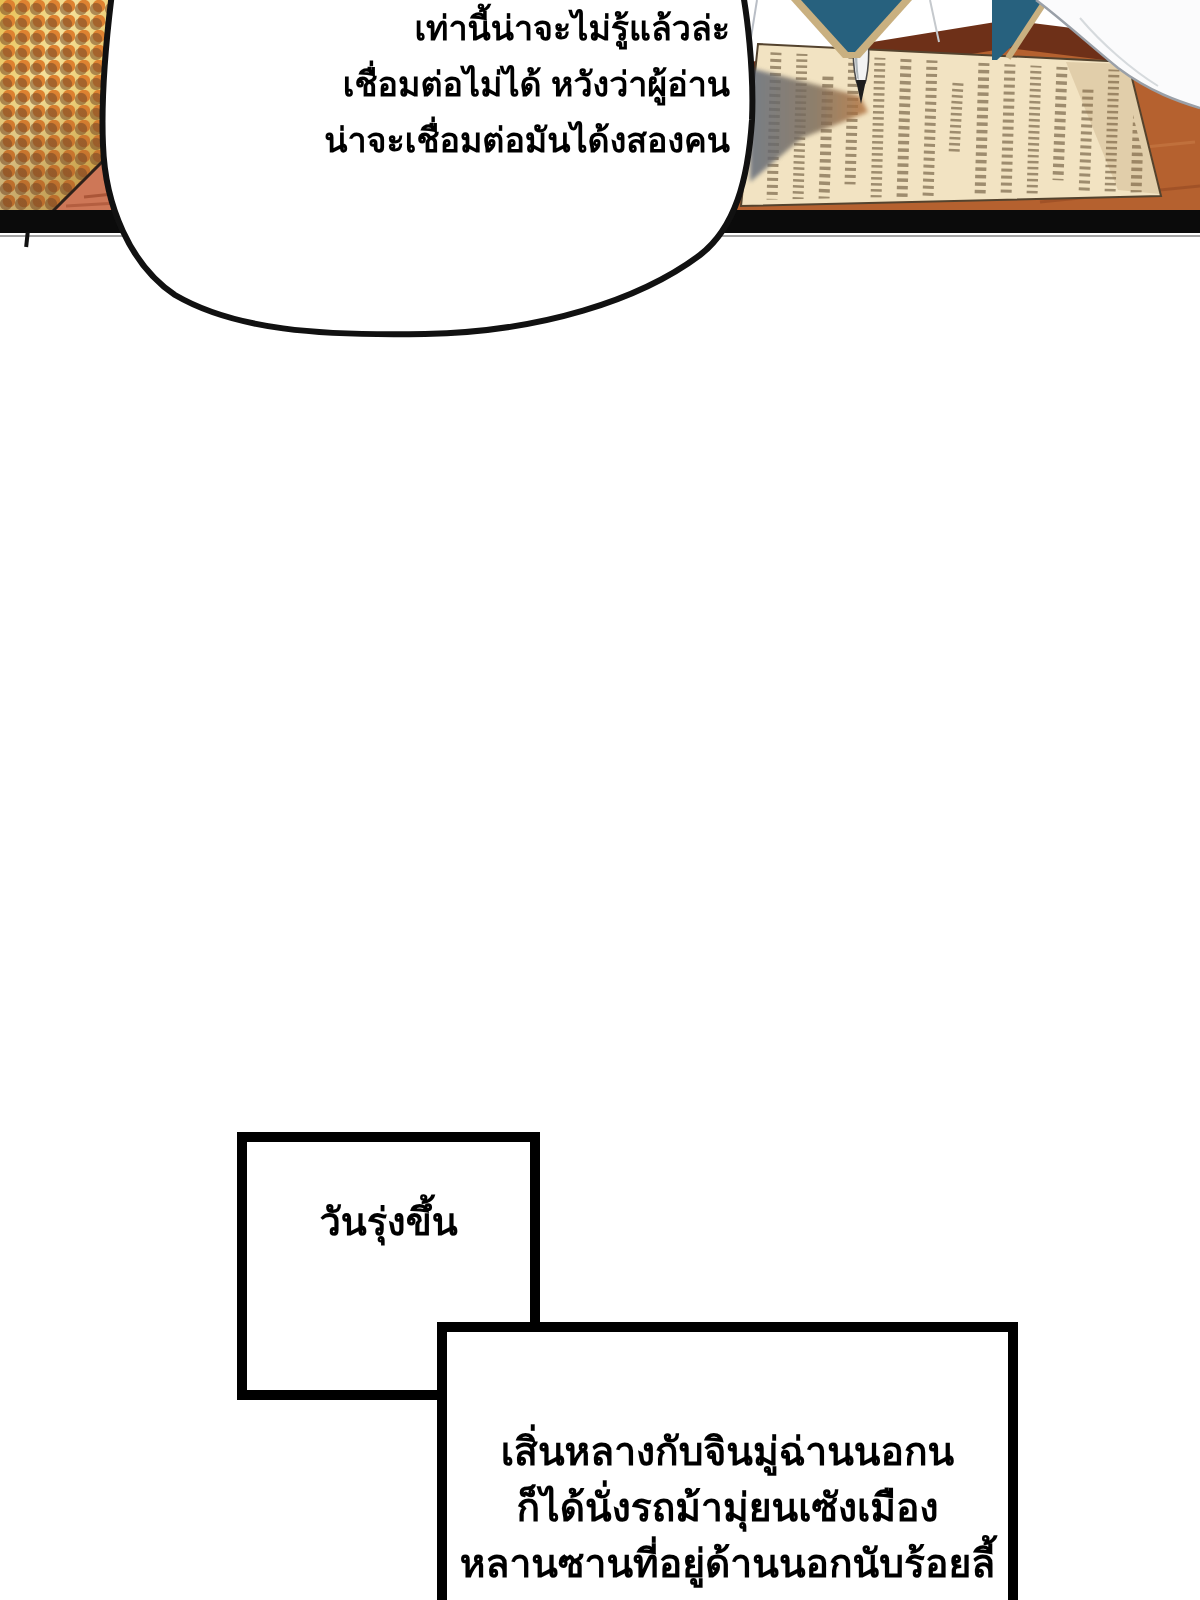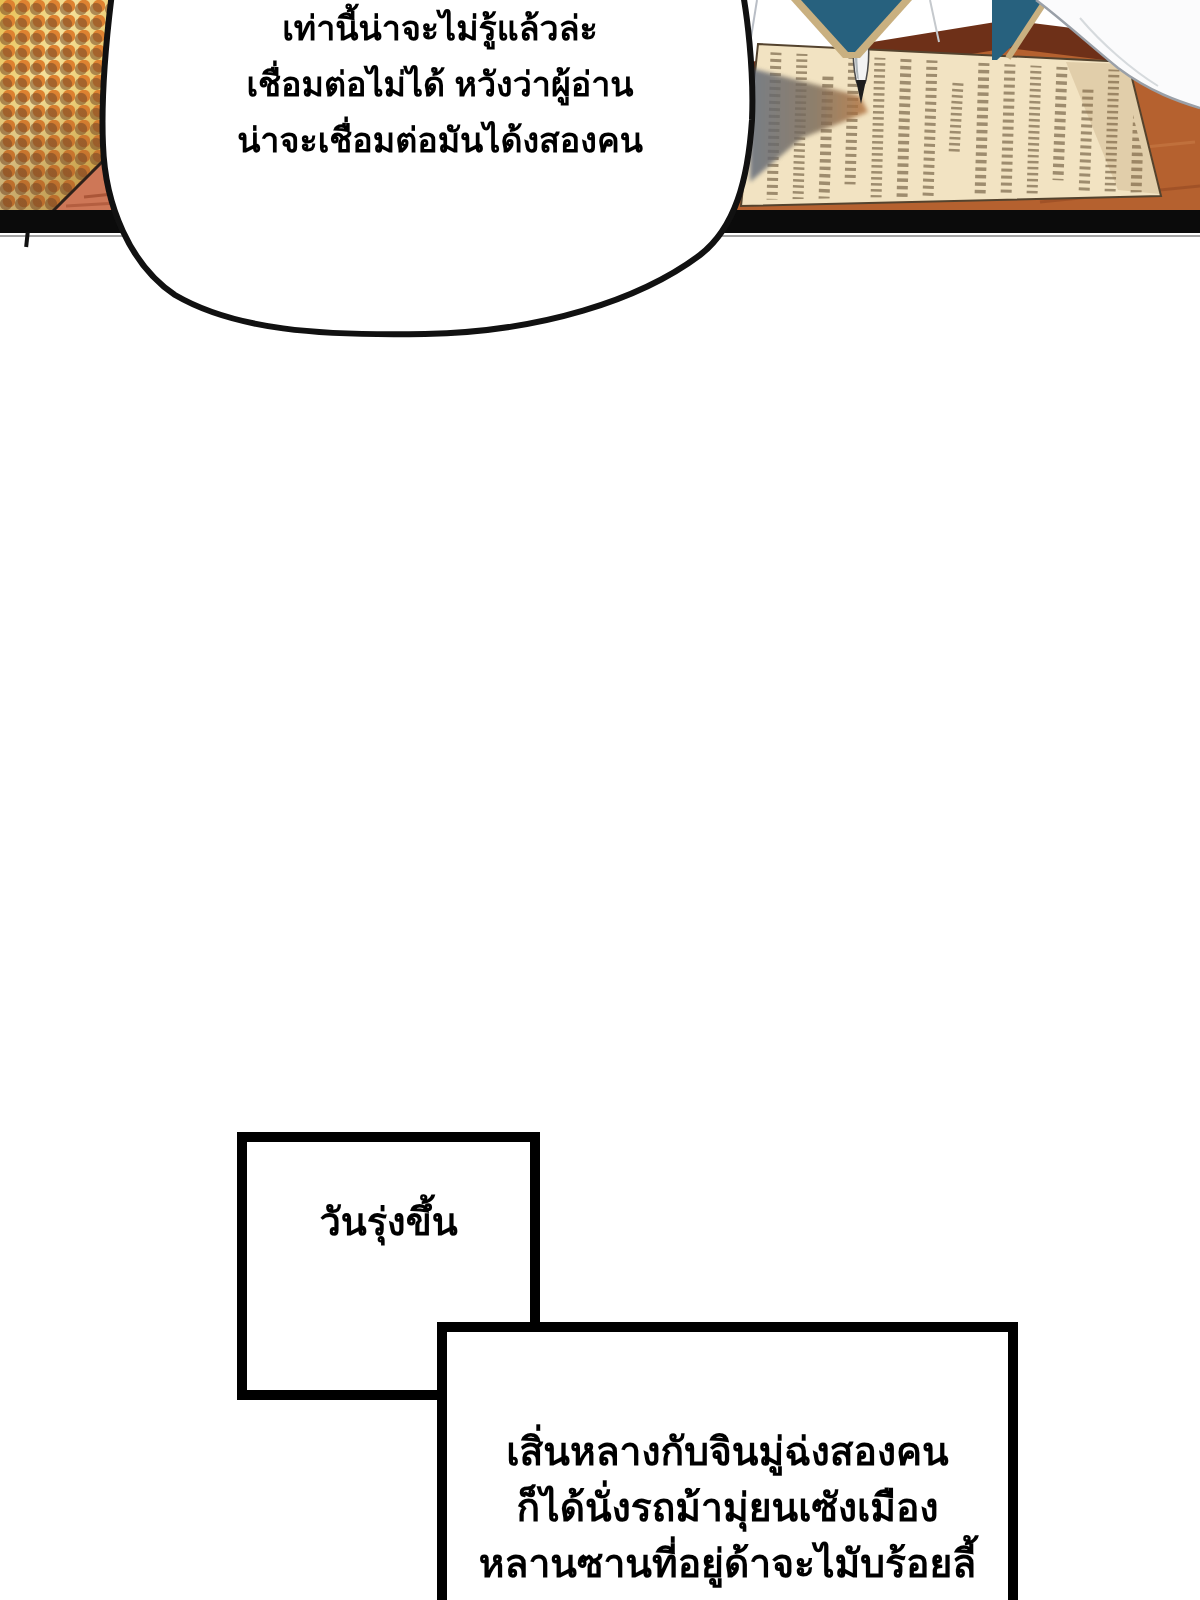--- a/index.html
+++ b/index.html
@@ -20,21 +20,21 @@
   .halftone::after{
     content:"";position:absolute;inset:0;
     background:linear-gradient(180deg, rgba(110,65,35,0) 42%, rgba(110,65,35,.30) 88%);
   }
   .top-art{position:absolute;left:0;top:0;}
   
   .bubble-text{
     position:absolute;left:150px;top:0;width:580px;text-align:center;
     font-weight:bold;font-size:34px;line-height:56px;letter-spacing:0;
   }
-  .bubble-text span{display:block;}
+  .bubble-text span{display:block;text-align:right;}
   
   .caption{
     position:absolute;background:#fff;box-sizing:border-box;
     border:10px solid #000000;text-align:center;font-weight:bold;
   }
   .caption-a{left:237px;top:1132px;width:303px;height:268px;z-index:5;
     font-size:38px;padding-top:58px;line-height:44px;}
   .caption-b{left:437px;top:1322px;width:581px;height:300px;z-index:6;
     font-size:39px;padding-top:92px;line-height:56px;}
   .caption span{display:block;}
@@ -135,18 +135,18 @@
     <span>เท่านี้น่าจะไม่รู้แล้วล่ะ</span>
     <span>เชื่อมต่อไม่ได้ หวังว่าผู้อ่าน</span>
     <span>น่าจะเชื่อมต่อมันได้งสองคน</span>
   </div>
 
   <div class="caption caption-a">
     <span>วันรุ่งขึ้น</span>
   </div>
 
   <div class="caption caption-b">
-    <span>เสิ่นหลางกับจินมู่ฉ่งสองคน</span>
+    <span>เสิ่นหลางกับจินมู่ฉ่านนอกน</span>
     <span>ก็ได้นั่งรถม้ามุ่ยนเซังเมือง</span>
-    <span>หลานซานที่อยู่ด้าจะไมับร้อยลี้</span>
+    <span>หลานซานที่อยู่ด้านนอกนับร้อยลี้</span>
   </div>
 
 </div>
 
 </body></html>

